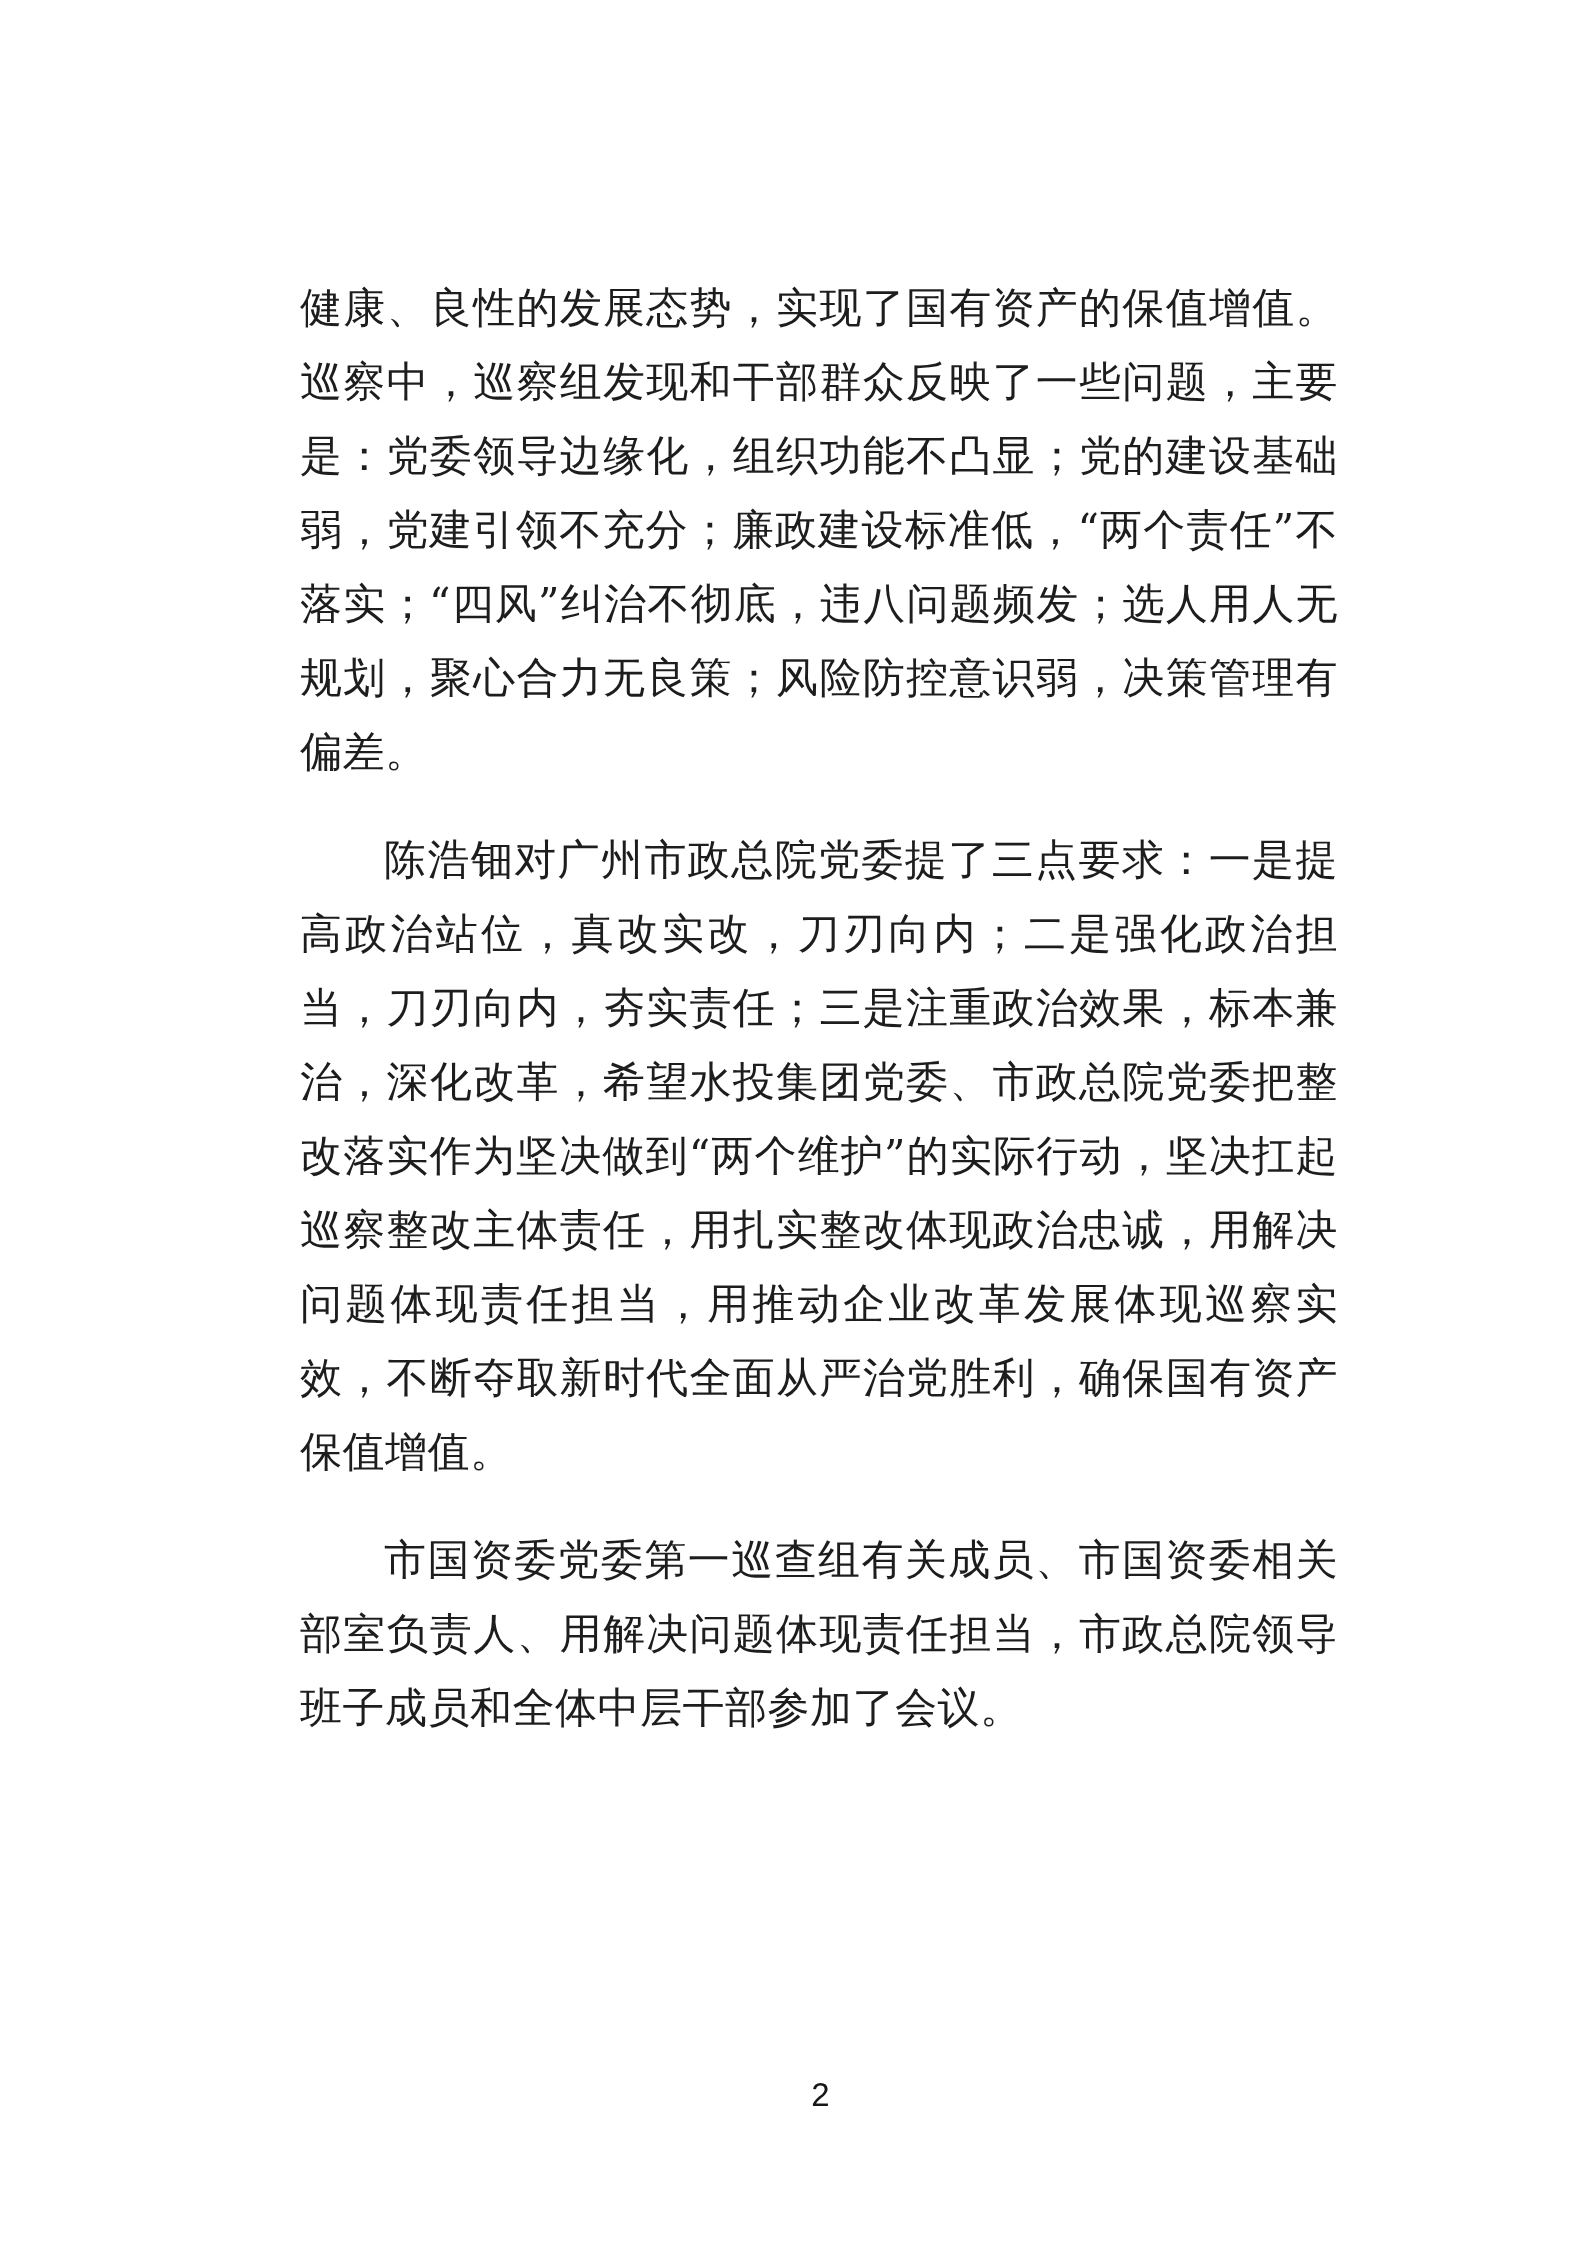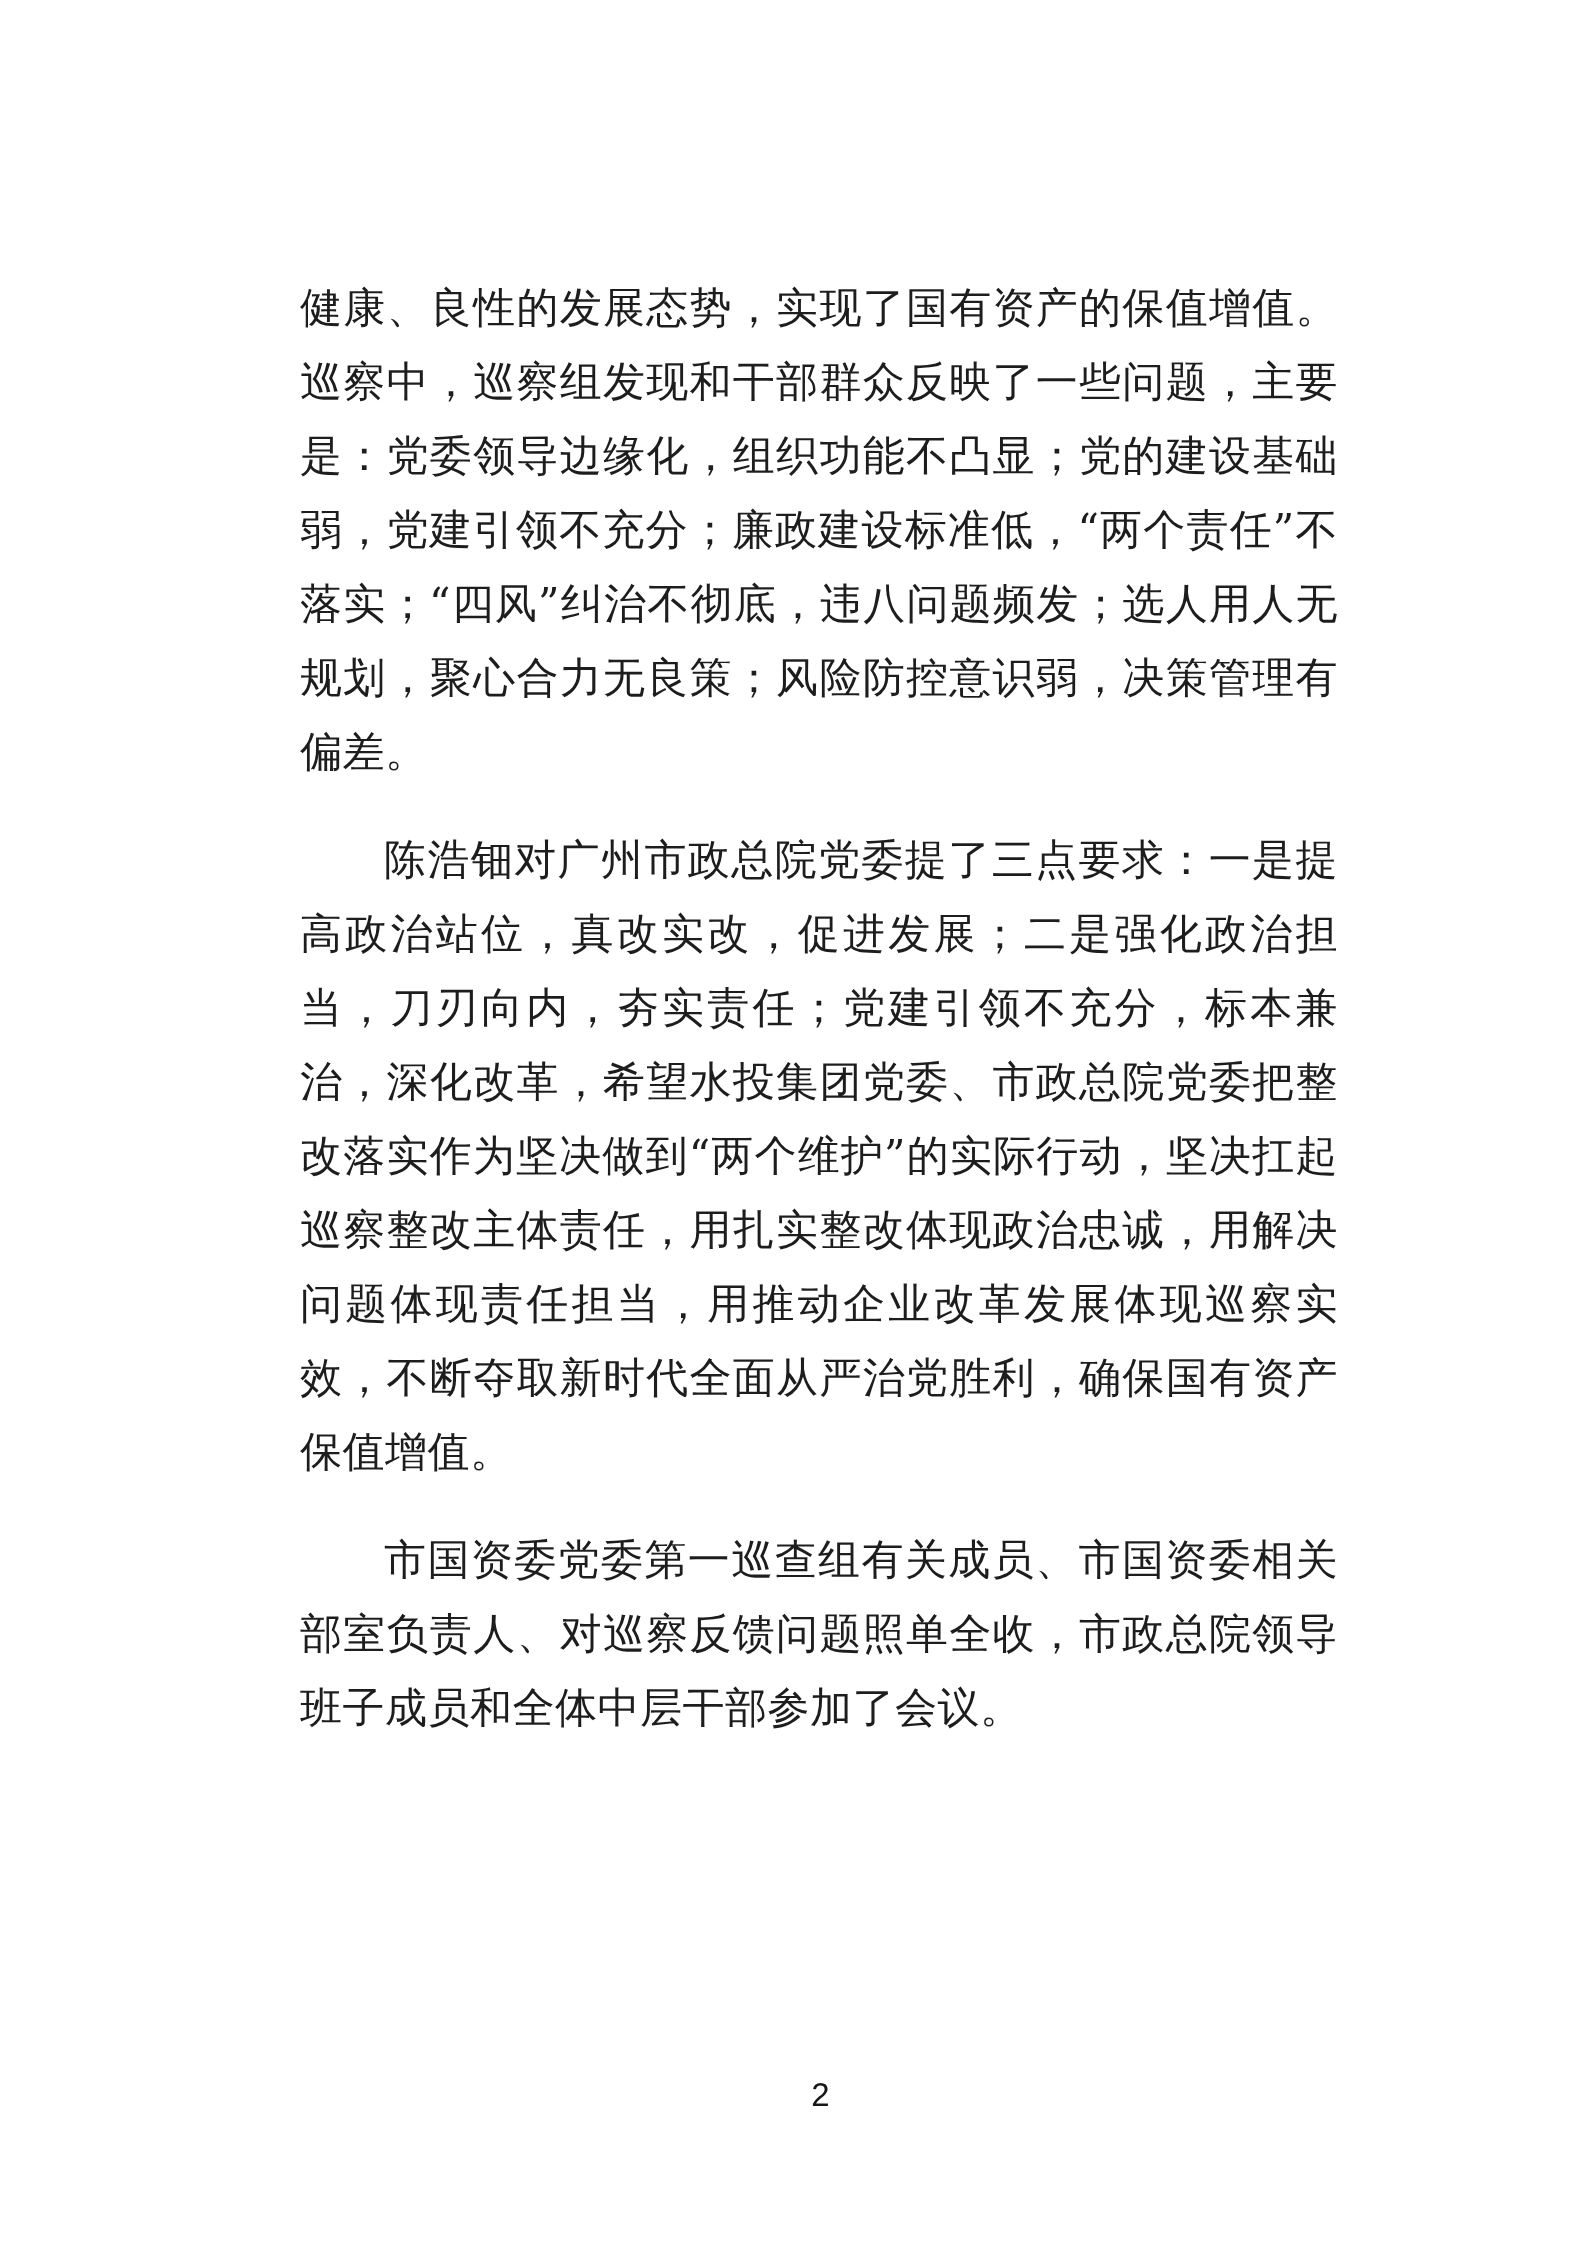--- a/index.html
+++ b/index.html
@@ -56,19 +56,19 @@
     color: #161616;
   }
 </style>
 </head>
 <body>
 
 <div class="page">
 
   <div class="doc-body">
     <p>健康、良性的发展态势，实现了国有资产的保值增值。巡察中，巡察组发现和干部群众反映了一些问题，主要是：党委领导边缘化，组织功能不凸显；党的建设基础弱，党建引领不充分；廉政建设标准低，“两个责任”不落实；“四风”纠治不彻底，违八问题频发；选人用人无规划，聚心合力无良策；风险防控意识弱，决策管理有偏差。</p>
-    <p class="indent">陈浩钿对广州市政总院党委提了三点要求：一是提高政治站位，真改实改，促进发展；二是强化政治担当，刀刃向内，夯实责任；党建引领不充分，标本兼治，深化改革，希望水投集团党委、市政总院党委把整改落实作为坚决做到“两个维护”的实际行动，坚决扛起巡察整改主体责任，用扎实整改体现政治忠诚，用解决问题体现责任担当，用推动企业改革发展体现巡察实效，不断夺取新时代全面从严治党胜利，确保国有资产保值增值。</p>
-    <p class="indent">市国资委党委第一巡查组有关成员、市国资委相关部室负责人、对巡察反馈问题照单全收，市政总院领导班子成员和全体中层干部参加了会议。</p>
+    <p class="indent">陈浩钿对广州市政总院党委提了三点要求：一是提高政治站位，真改实改，刀刃向内；二是强化政治担当，刀刃向内，夯实责任；三是注重政治效果，标本兼治，深化改革，希望水投集团党委、市政总院党委把整改落实作为坚决做到“两个维护”的实际行动，坚决扛起巡察整改主体责任，用扎实整改体现政治忠诚，用解决问题体现责任担当，用推动企业改革发展体现巡察实效，不断夺取新时代全面从严治党胜利，确保国有资产保值增值。</p>
+    <p class="indent">市国资委党委第一巡查组有关成员、市国资委相关部室负责人、用解决问题体现责任担当，市政总院领导班子成员和全体中层干部参加了会议。</p>
   </div>
 
   <div class="page-number">2</div>
 
 </div>
 
 </body></html>

